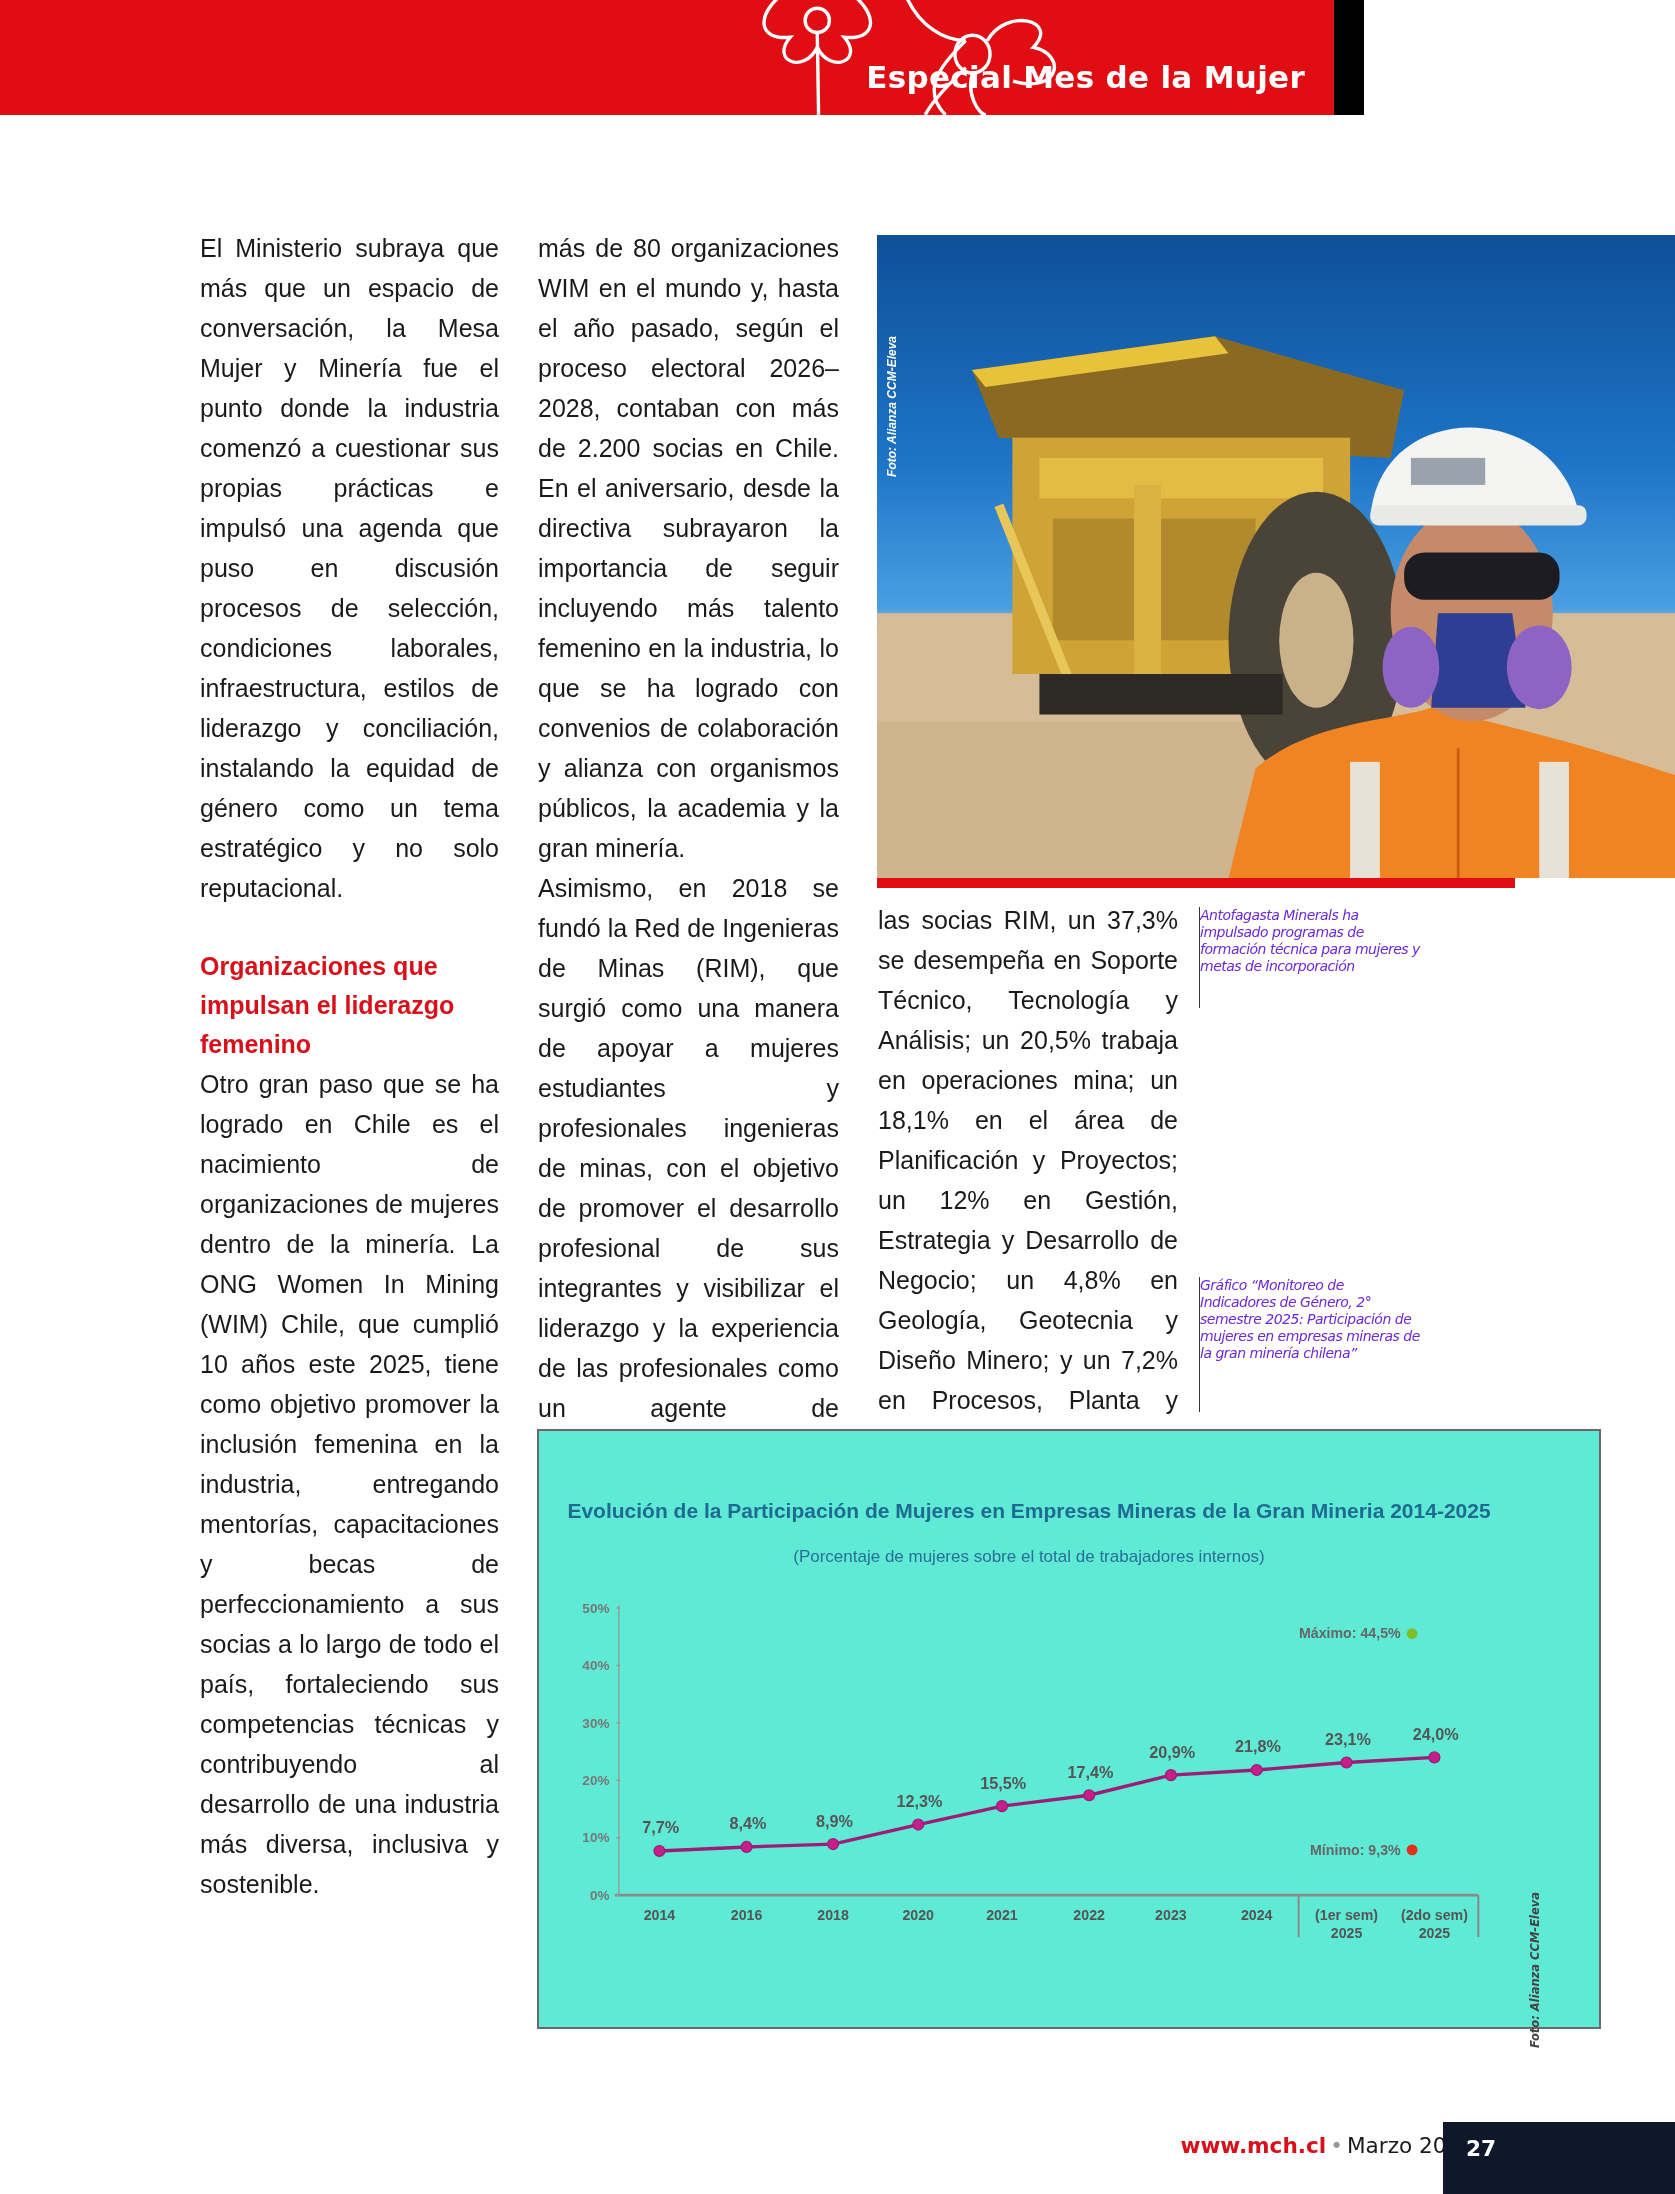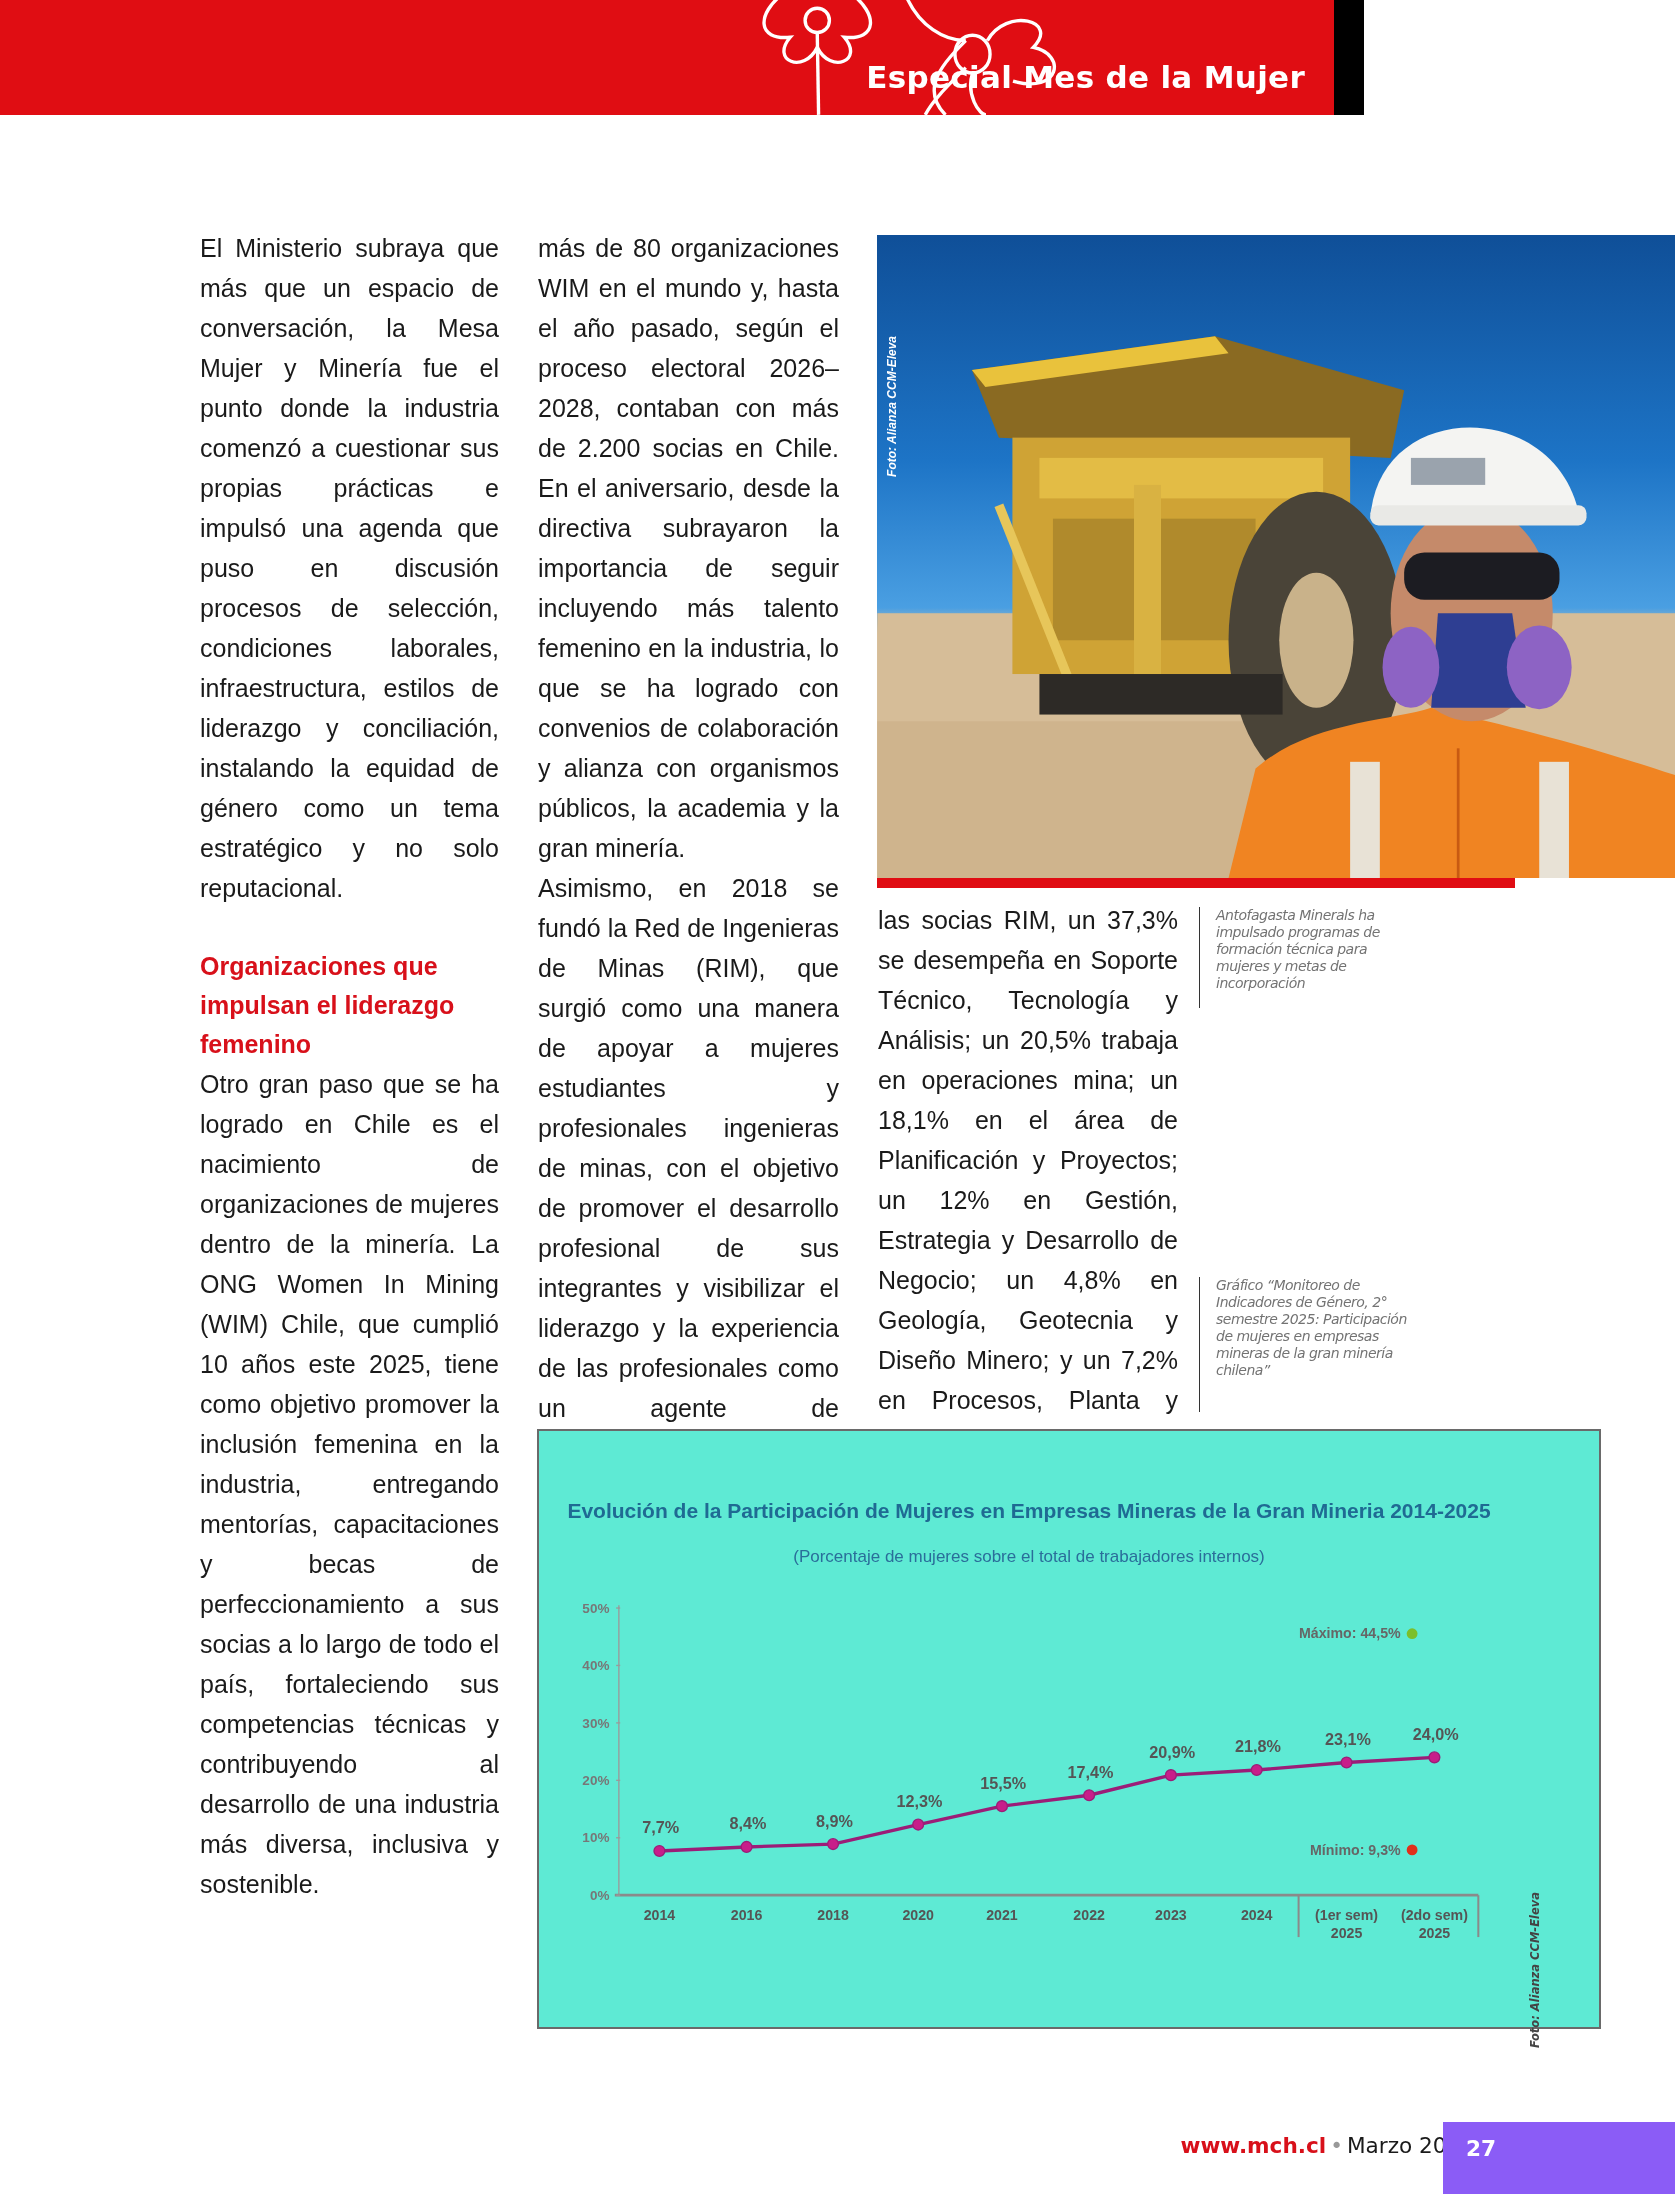--- a/index.html
+++ b/index.html
@@ -21,36 +21,36 @@
   .subhead { color: #d8101a; font-weight: bold; font-size: 25px; line-height: 39px; margin-top: 39px; text-align: left; }
   .mch-sign { color: #d8101a; font-weight: bold; }
   .mch-sign .ch { font-weight: normal; }
 
   
   .photo { position: absolute; left: 877px; top: 235px; width: 799px; height: 643px; overflow: hidden; background: linear-gradient(180deg, #0f4f98 0%, #1d74c6 35%, #4a9fe2 58%, #d9c6a6 62%, #d8bf99 100%); }
   .photo .credit { position: absolute; left: 8px; top: 101px; writing-mode: vertical-rl; transform: rotate(180deg); color: #fff; font-weight: bold; font-style: italic; font-size: 12px; }
   .photo-redline { position: absolute; left: 877px; top: 878px; width: 638px; height: 9.5px; background: #e00d13; }
 
   
-  .caption { position: absolute; left: 1199px; width: 223px; border-left: 1.4px solid #333; padding-left: 16px; font-family: "DejaVu Sans", sans-serif; font-style: italic; font-size: 14px; line-height: 17px; color: #737373; letter-spacing: -0.5px; }
+  .caption { position: absolute; left: 1199px; width: 223px; border-left: 1.4px solid #333; font-family: "DejaVu Sans", sans-serif; font-style: italic; font-size: 14px; line-height: 17px; color: #6d28d9; letter-spacing: -0.5px; }
   .caption1 { top: 907px; height: 101px; }
   .caption2 { top: 1277px; height: 135px; }
 
   
   .chart-frame { position: absolute; left: 537px; top: 1429px; width: 1064px; height: 600px; border: 2px solid #6a6a6a; background: #5eead4; }
   .chart-title { position: absolute; left: 0; top: 68px; width: 980px; text-align: center; color: #1f6a93; font-weight: bold; font-size: 21px; line-height: 24px; }
   .chart-subtitle { position: absolute; left: 0; top: 116px; width: 980px; text-align: center; color: #2a6e9a; font-size: 17px; }
   .chart-svg { position: absolute; left: 0; top: 0; }
   .chart-credit { position: absolute; left: 1528px; top: 1892px; writing-mode: vertical-rl; transform: rotate(180deg); color: #444; font-family: "DejaVu Sans", sans-serif; font-style: italic; font-weight: bold; font-size: 11.5px; }
 
   
   .footer { position: absolute; top: 2133px; right: 108px; font-size: 21.6px; color: #1a1a1a; font-family: "DejaVu Sans", sans-serif; }
   .footer .site { color: #d8101a; font-weight: bold; }
   .footer .dot { color: #999; margin: 0 4px; }
-  .page-num { position: absolute; left: 1443px; top: 2122px; width: 232px; height: 72px; background: #8b5cf6; color: #fff; font-weight: bold; font-size: 21.6px; padding: 13.5px 0 0 23px; font-family: "DejaVu Sans", sans-serif; }
+  .page-num { position: absolute; left: 1443px; top: 2122px; width: 232px; height: 72px; background: #0f172a; color: #fff; font-weight: bold; font-size: 21.6px; padding: 13.5px 0 0 23px; font-family: "DejaVu Sans", sans-serif; }
 </style>
 </head>
 <body>
 
 <div class="banner">
   <svg class="flowers" width="540" height="115" viewBox="0 0 800 170">
     <g fill="none" stroke="#ffffff" stroke-width="5">
 
       <path d="M60 -10 C20 20 20 60 70 55 C40 90 90 110 110 70 C130 110 180 90 150 55 C200 60 200 20 160 -10"></path>
       <circle cx="110" cy="30" r="18"></circle>

